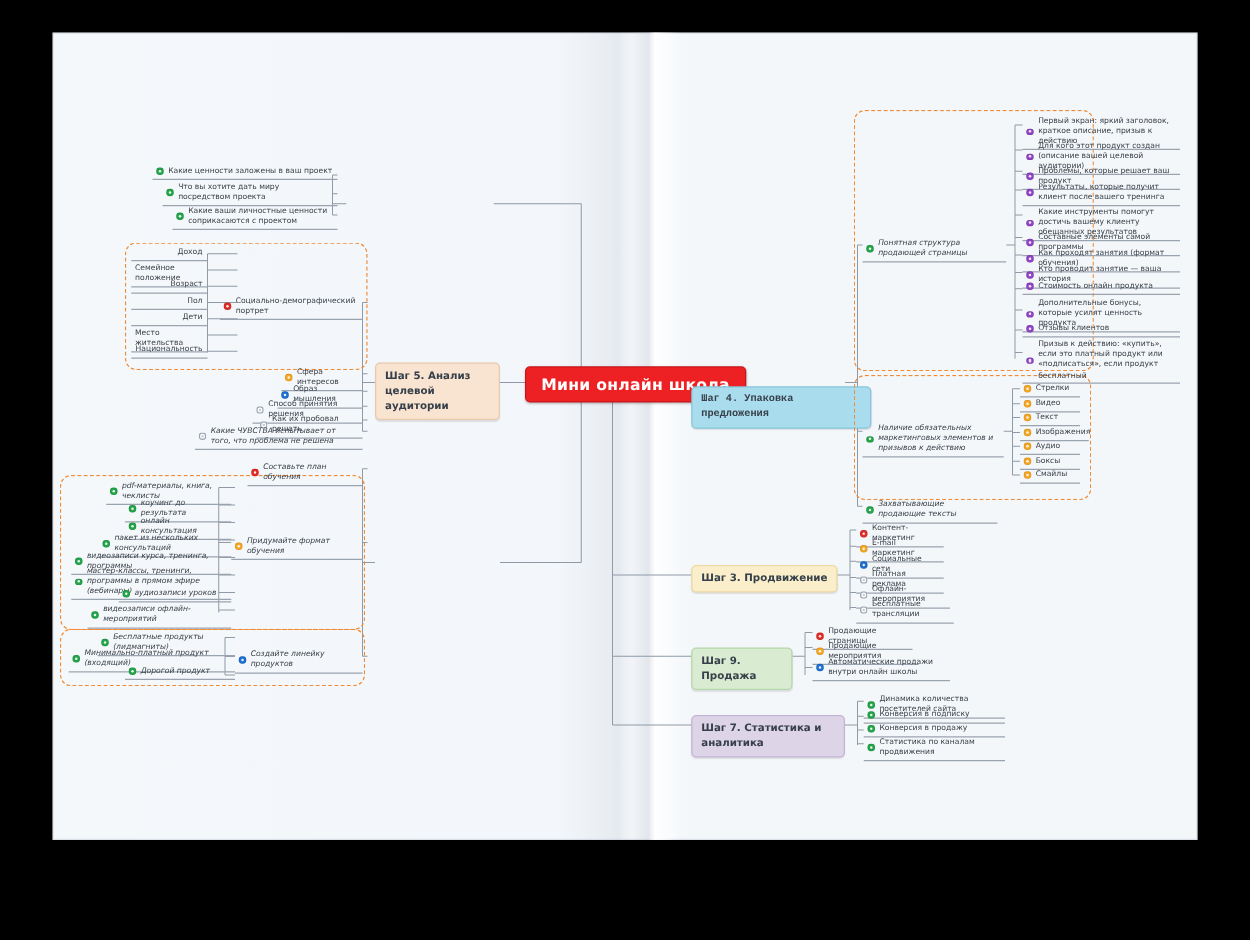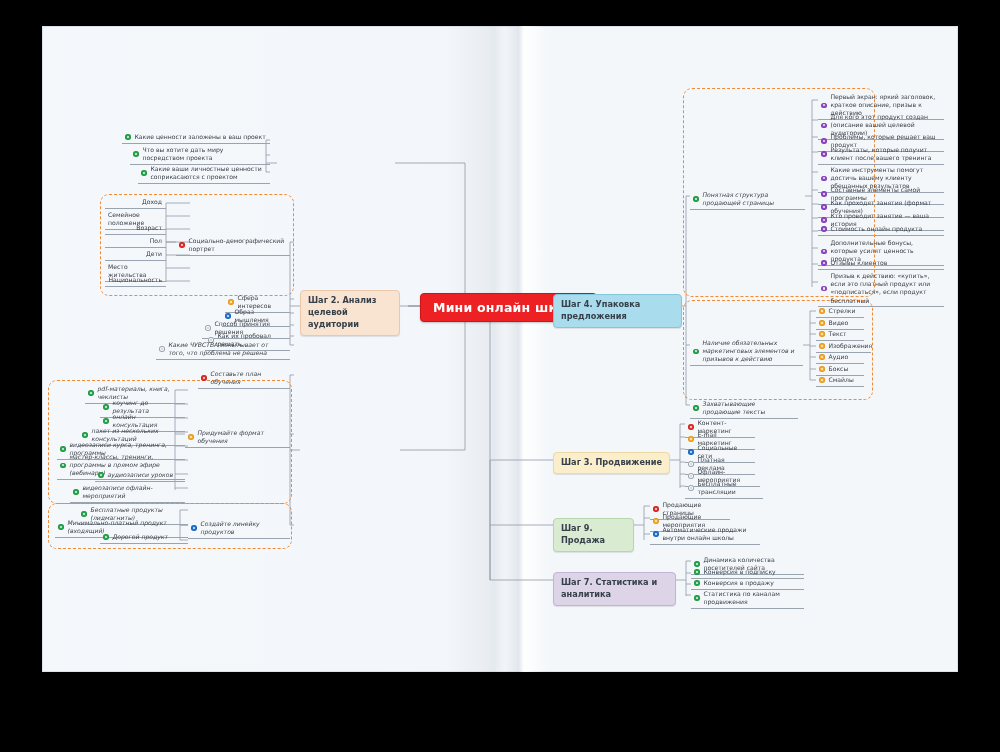--- a/index.html
+++ b/index.html
@@ -252,21 +252,21 @@
         <span class="tx">Что вы хотите дать миру посредством проекта</span>
       </div>
     </div>
     <div class="stack" style="left:138px;top:164px;width:132px;">
       <div class="leaf" style="width:132px;">
         <span class="ic ic-green"></span>
         <span class="tx">Какие ваши личностные ценности соприкасаются с проектом</span>
       </div>
     </div>
 
-    <div class="node step s2" style="left:300px;top:290px;width:100px;">Шаг 2. Анализ целевой аудитории</div>
+    <div class="node step s2" style="left:300px;top:290px;width:100px;">Шаг 5. Анализ целевой аудитории</div>
 
     <div class="grp" style="left:100px;top:194px;width:192px;height:100px;"></div>
 
     <div class="stack" style="left:176px;top:236px;width:114px;">
       <div class="leaf" style="width:114px;">
         <span class="ic ic-red"></span>
         <span class="tx">Социально-демографический портрет</span>
       </div>
     </div>
 
@@ -422,21 +422,21 @@
         <span class="tx">Минимально-платный продукт (входящий)</span>
       </div>
     </div>
     <div class="stack" style="left:100px;top:532px;width:88px;">
       <div class="leaf ital" style="width:88px;">
         <span class="ic ic-green"></span>
         <span class="tx">Дорогой продукт</span>
       </div>
     </div>
 
-    <div class="node step s4" style="left:553px;top:294px;width:129px;">Шаг 4. Упаковка предложения</div>
+    <div class="node step s4" style="left:553px;top:309px;width:144px;font-family:Liberation Mono, monospace;">Шаг 4. Упаковка предложения</div>
 
     <div class="grp" style="left:683px;top:88px;width:190px;height:207px;"></div>
 
     <div class="grp" style="left:683px;top:300px;width:188px;height:98px;"></div>
 
     <div class="stack" style="left:690px;top:190px;width:115px;">
       <div class="leaf ital" style="width:115px;">
         <span class="ic ic-green"></span>
         <span class="tx">Понятная структура продающей страницы</span>
       </div>

